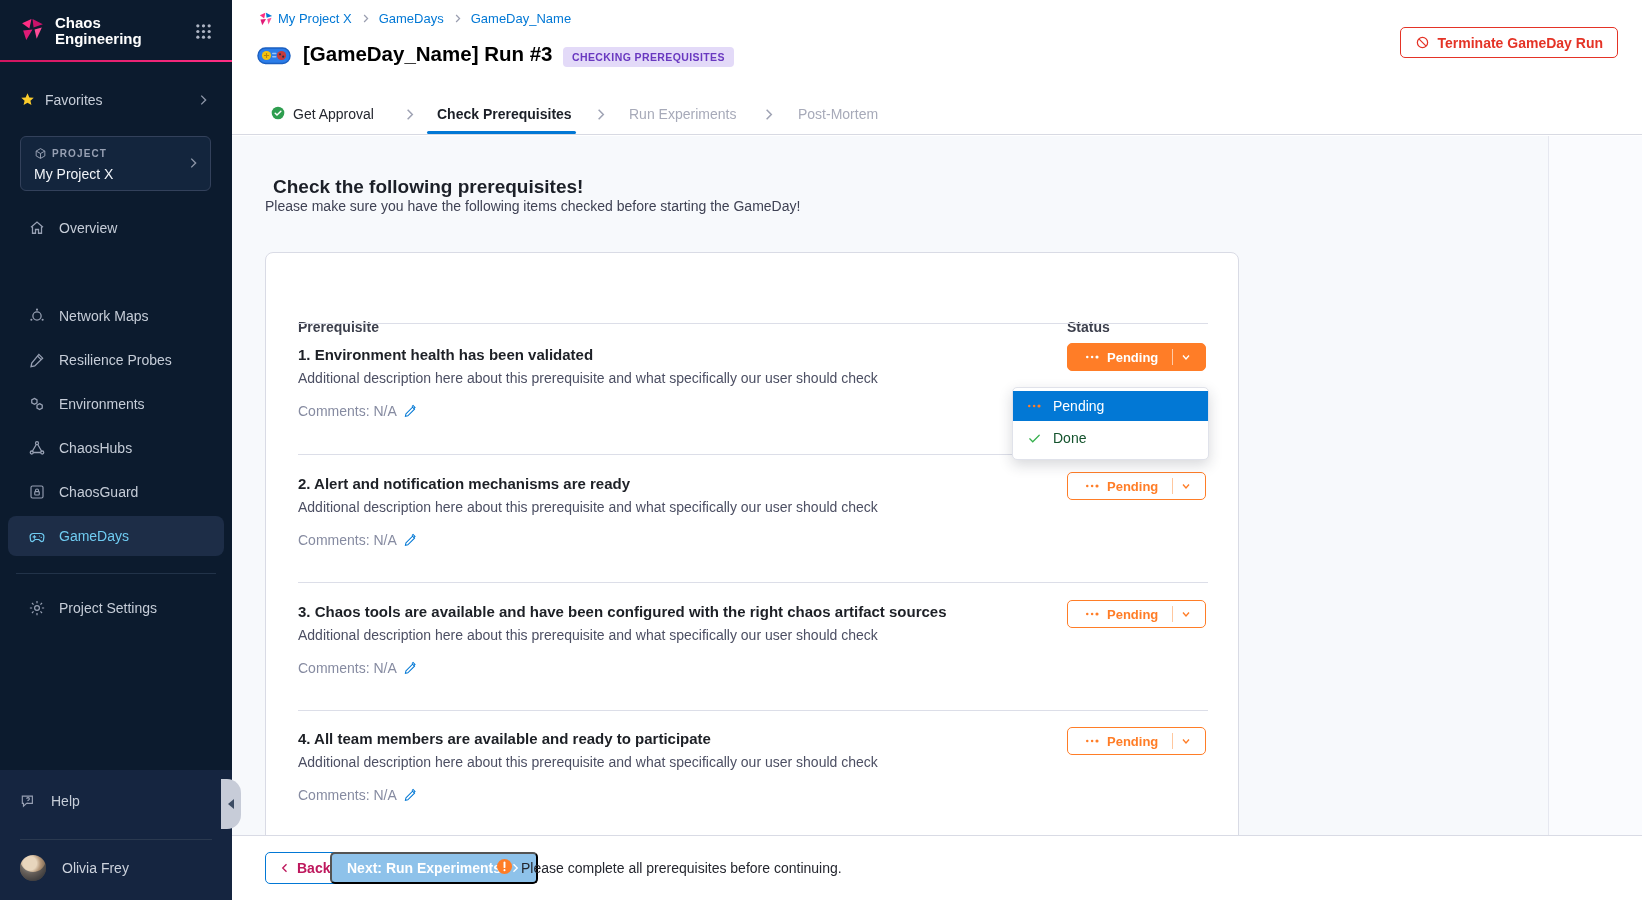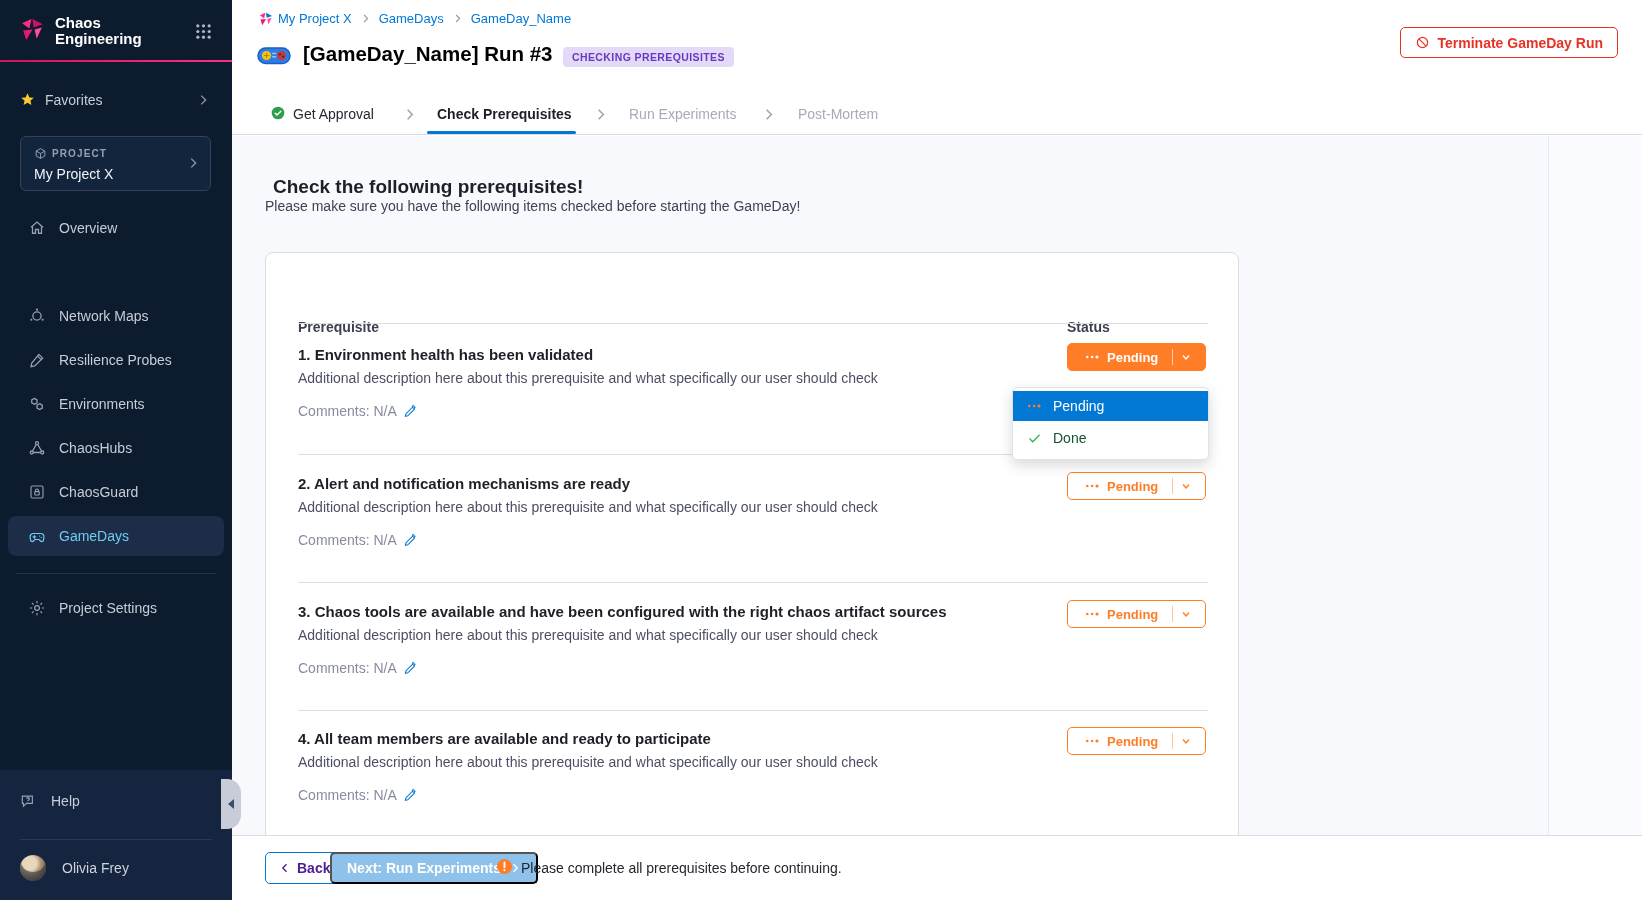--- a/index.html
+++ b/index.html
@@ -83,21 +83,21 @@
   .status-btn.outline .vdiv{background:#ffc79e;}
   .status-btn.filled{background:#ff7d27;border:1px solid #ff7d27;color:#fff;}
   .status-btn.filled .vdiv{background:rgba(255,255,255,.6);}
   .dropdown{position:absolute;left:746px;top:134px;width:195px;background:#fff;border:1px solid #e0e2ea;border-radius:5px;box-shadow:0 5px 14px rgba(31,41,55,.18);padding:3px 0 4px;z-index:6;}
   .menu-item{display:flex;align-items:center;gap:11px;padding:0 14px;height:30px;font-size:14px;cursor:pointer;}
   .menu-item.sel{background:#0278d5;color:#fff;}
   .menu-item.plain{color:#14532d;height:34px;}
 
   
   #footer{position:absolute;left:232px;right:0;top:835px;height:65px;background:#fff;border-top:1px solid #d9dbe5;box-sizing:border-box;}
-  .back-btn{left:33px;top:16px;height:32px;display:flex;align-items:center;gap:6px;padding:0 13px;border:1px solid #0278d5;border-radius:5px;color:#4c1d95;font-size:14px;font-weight:700;background:#fff;cursor:pointer;box-sizing:border-box;}
+  .back-btn{left:33px;top:16px;height:32px;display:flex;align-items:center;gap:6px;padding:0 13px;border:1px solid #0278d5;border-radius:5px;color:#be185d;font-size:14px;font-weight:700;background:#fff;cursor:pointer;box-sizing:border-box;}
   .next-btn{left:98px;top:16px;height:32px;display:flex;align-items:center;gap:8px;padding:0 15px;background:#8ec2ea;border-radius:5px;color:#fff;font-size:14px;font-weight:700;cursor:not-allowed;box-sizing:border-box;}
   .warn-icon{left:263px;top:21px;}
   .warn-text{left:289px;top:24px;font-size:14px;color:#24262e;}
 </style>
 </head>
 <body>
 
 <nav id="sidebar">
   <span class="abs sb-logo">
     <svg width="27" height="27" viewBox="0 0 26 26">

